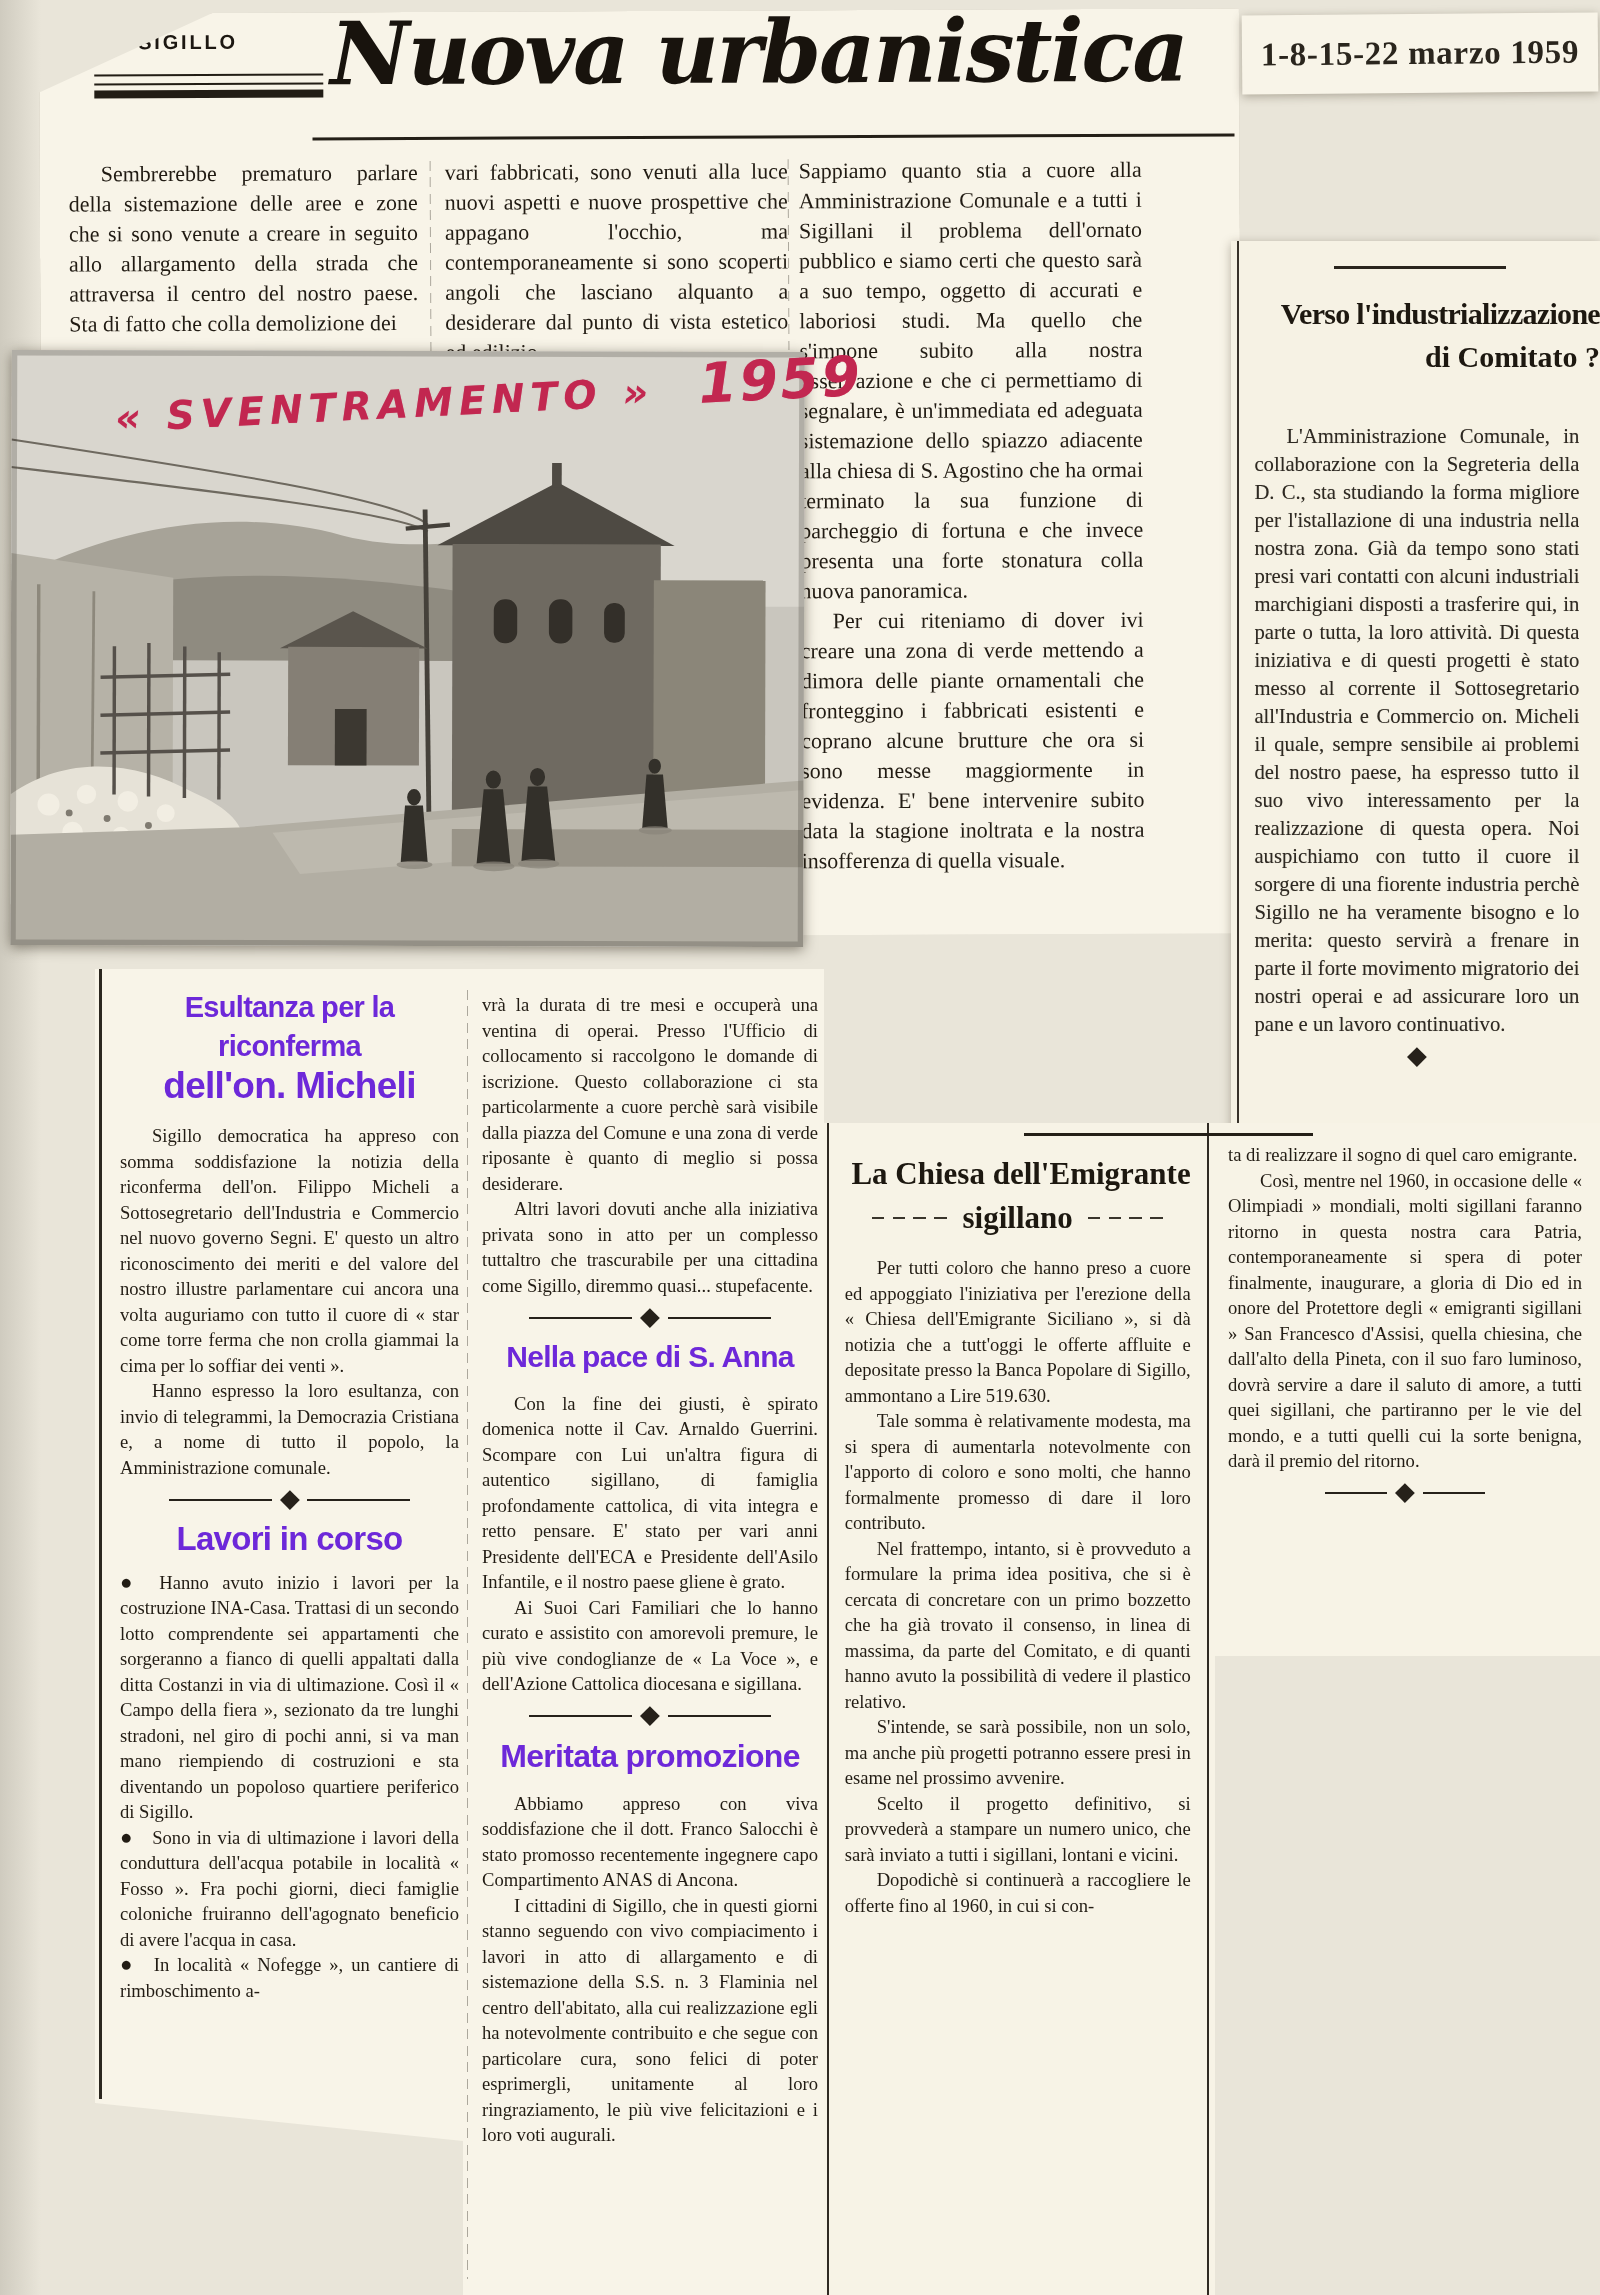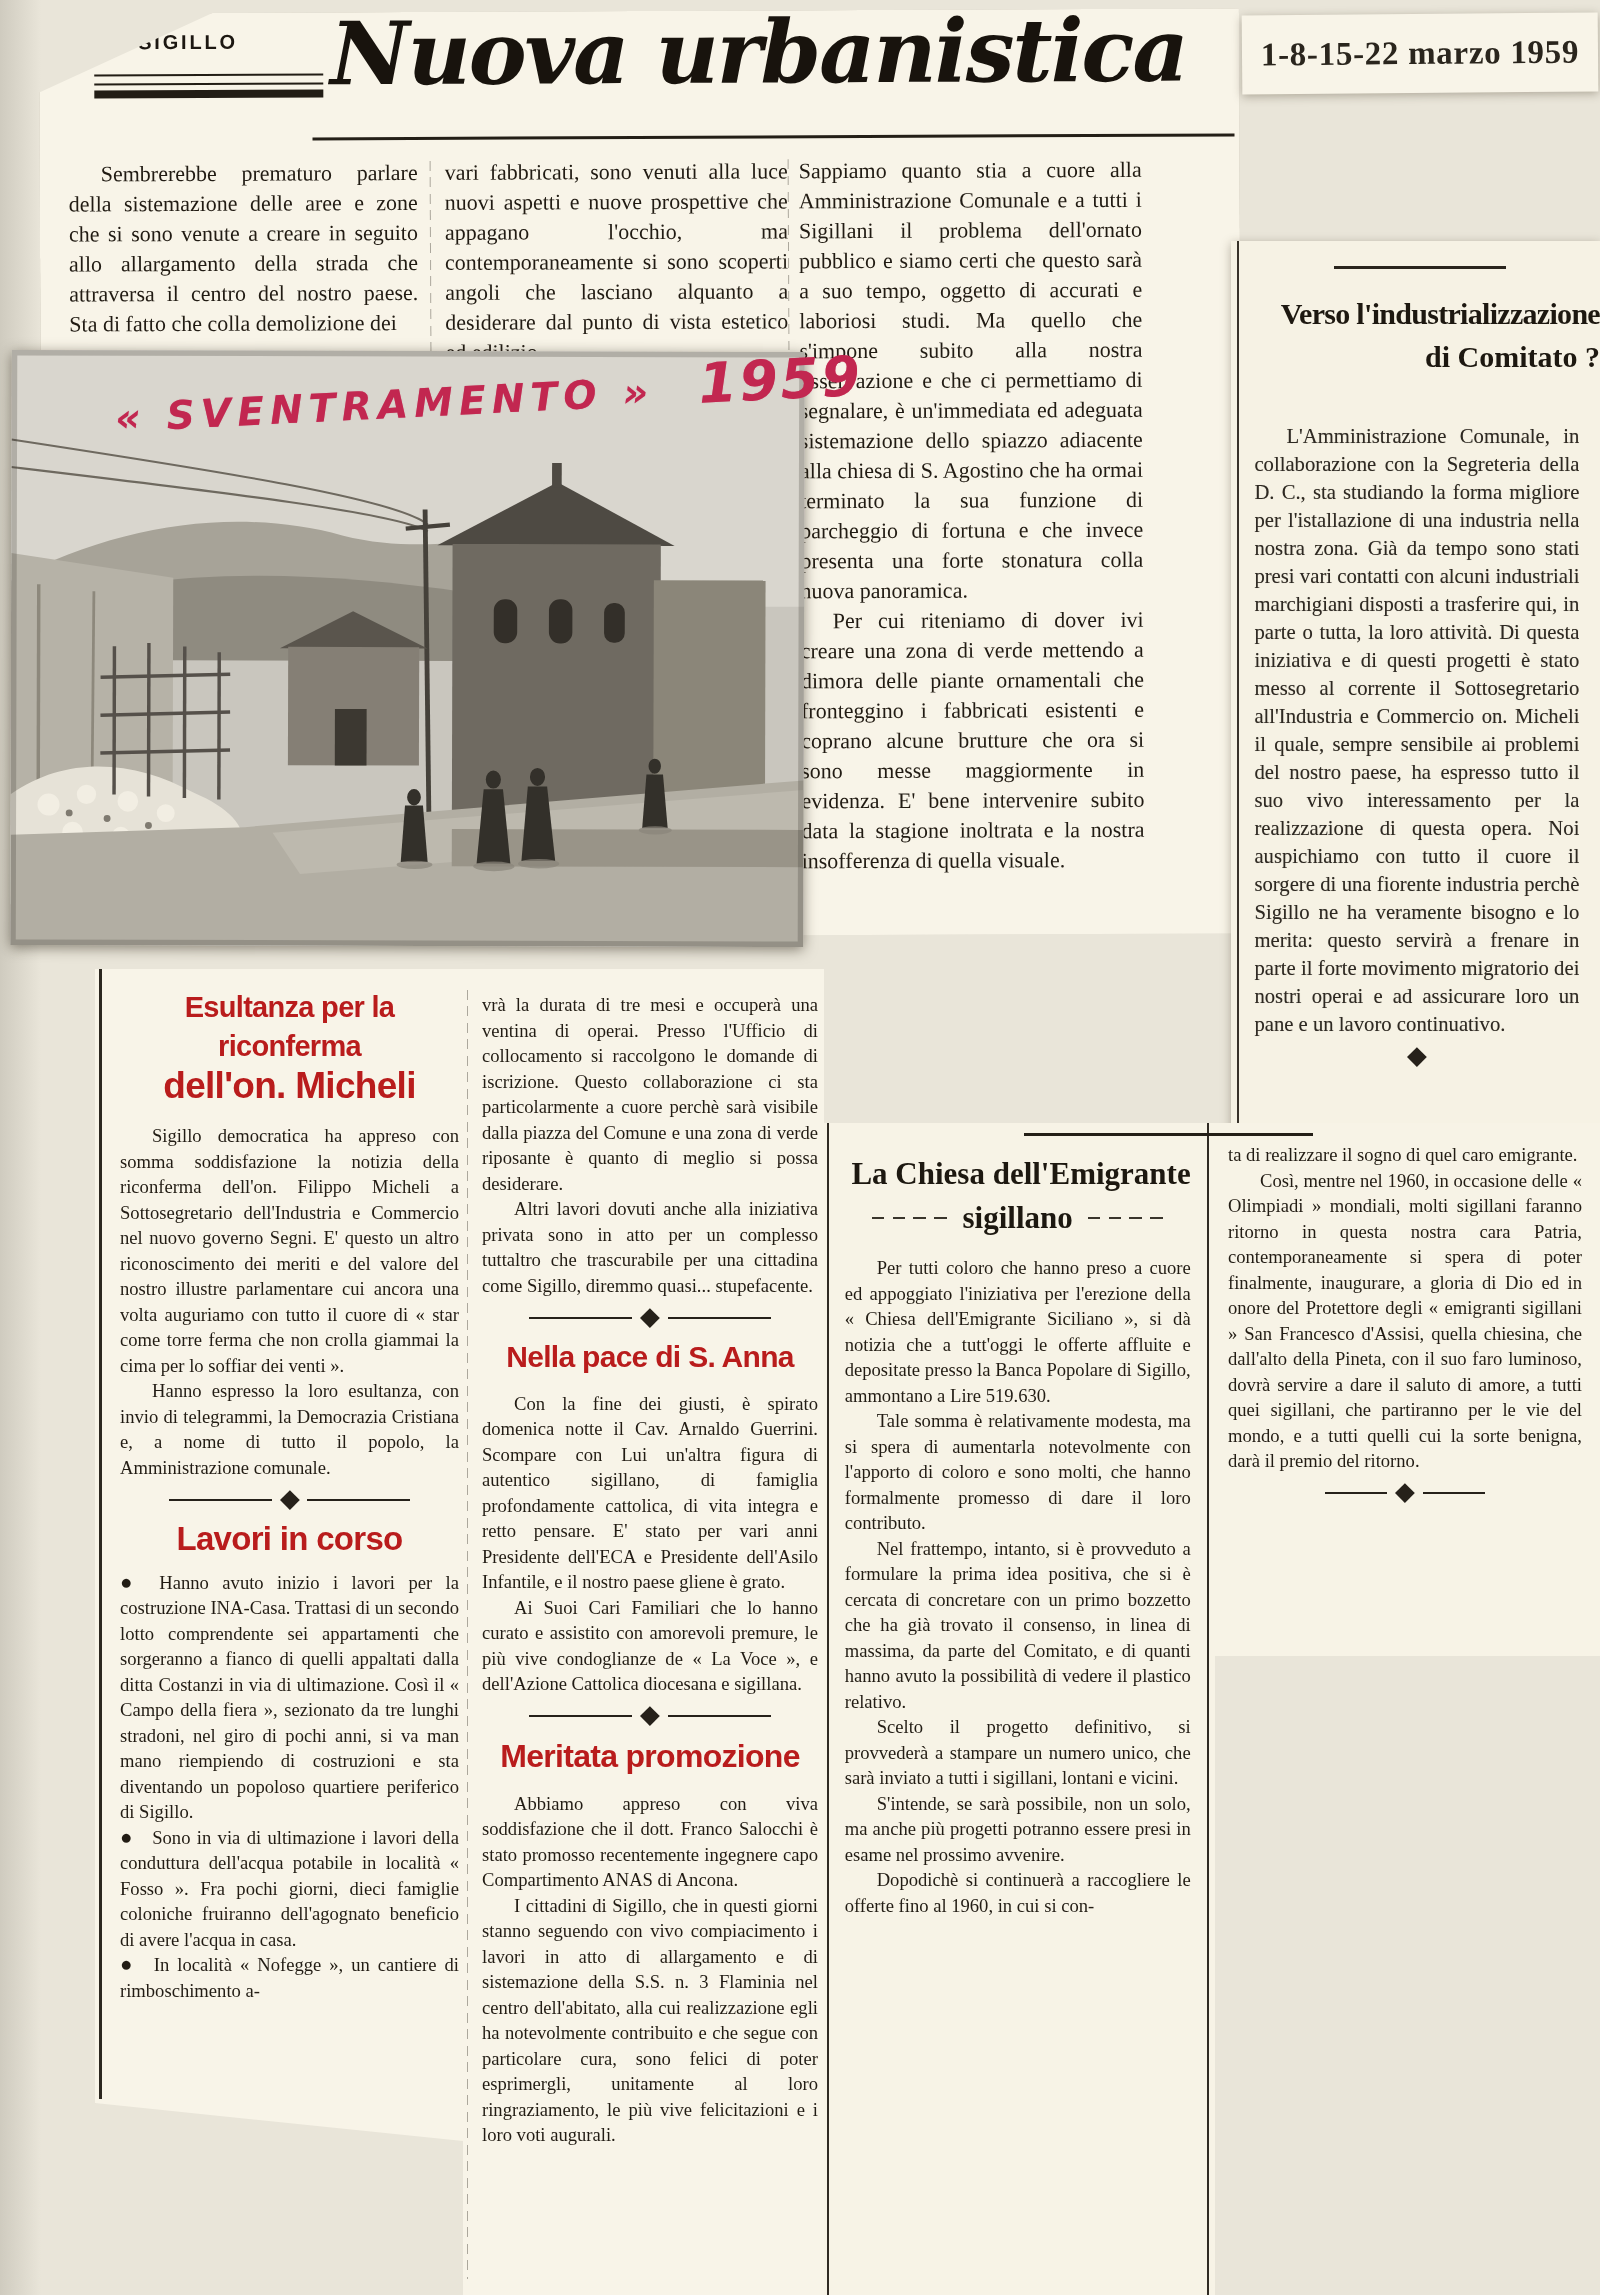--- a/index.html
+++ b/index.html
@@ -50,21 +50,21 @@
   .orn .diamond{width:13.8px;height:13.8px;background:#26211a;transform:rotate(45deg);margin:0 11px;}
   .orn.solo .line{width:0;}
   
   #esultanza-clip{left:95px;top:969px;width:729px;height:1327px;
       clip-path:polygon(0 0,100% 0,100% 100%,368px 100%,368px 1172px,0 1134px);}
   #esultanza-clip .edge{position:absolute;left:4.1px;top:0;width:2.8px;height:1130px;background:#2c2720;}
   .small-body{font-size:18.6px;line-height:25.5px;text-align:justify;color:#221c14;}
   #esu-col1{position:absolute;left:25px;top:19.3px;width:339px;height:1110px;overflow:hidden;}
   #esu-col2{position:absolute;left:387px;top:23.4px;width:336px;height:1296px;overflow:hidden;}
   .art-title-sans{font-family:"Liberation Sans",sans-serif;font-weight:bold;text-align:center;
-      color:#b91c1c;letter-spacing:-0.7px;margin:0;}
+      color:#6d28d9;letter-spacing:-0.7px;margin:0;}
   .bullet-item{margin:0;display:block;text-indent:0;}
   .bullet-item .bullet{font-size:20.7px;margin-right:18px;}
   
   #chiesa-clip{left:824px;top:1123px;width:776px;height:1172px;background:#f7f3e6;
       clip-path:polygon(0 0,100% 0,100% 533px,391px 533px,391px 100%,0 100%);}
   #chiesa-clip .edge-l{position:absolute;left:2.8px;top:0;width:2.1px;height:100%;background:#2f2a23;}
   #chiesa-clip .edge-m{position:absolute;left:383px;top:0;width:2.1px;height:100%;background:#2f2a23;}
   #chiesa-toprule{position:absolute;left:200px;top:9.6px;width:289px;height:3.4px;background:#241f17;}
   #chi-col1{position:absolute;left:20.7px;top:30px;width:346px;height:1123px;overflow:hidden;}
   #chi-col2{position:absolute;left:404px;top:19.3px;width:354px;height:503px;overflow:hidden;}
@@ -264,22 +264,22 @@
       <h2 class="art-title-serif" style="font-size:31px;line-height:41px;">La Chiesa dell'Emigrante</h2>
       <div class="subtitle-row">
         <div class="dash"></div>
         <h2 class="art-title-serif" style="font-size:31px;line-height:39px;">sigillano</h2>
         <div class="dash"></div>
       </div>
       <div class="small-body">
         <p class="p">Per tutti coloro che hanno preso a cuore ed appoggiato l'iniziativa per l'erezione della « Chiesa dell'Emigrante Siciliano », si dà notizia che a tutt'oggi le offerte affluite e depositate presso la Banca Popolare di Sigillo, ammontano a Lire 519.630.</p>
         <p class="p">Tale somma è relativamente modesta, ma si spera di aumentarla notevolmente con l'apporto di coloro e sono molti, che hanno formalmente promesso di dare il loro contributo.</p>
         <p class="p">Nel frattempo, intanto, si è provveduto a formulare la prima idea positiva, che si è cercata di concretare con un primo bozzetto che ha già trovato il consenso, in linea di massima, da parte del Comitato, e di quanti hanno avuto la possibilità di vedere il plastico relativo.</p>
+        <p class="p">S'intende, se sarà possibile, non un solo, ma anche più progetti potranno essere presi in esame nel prossimo avvenire.</p>
         <p class="p">Scelto il progetto definitivo, si provvederà a stampare un numero unico, che sarà inviato a tutti i sigillani, lontani e vicini.</p>
-        <p class="p">S'intende, se sarà possibile, non un solo, ma anche più progetti potranno essere presi in esame nel prossimo avvenire.</p>
         <p class="p">Dopodichè si continuerà a raccogliere le offerte fino al 1960, in cui si con-</p>
       </div>
     </div>
 
     <div id="chi-col2">
       <div class="small-body">
         <p class="p flush">ta di realizzare il sogno di quel caro emigrante.</p>
         <p class="p">Così, mentre nel 1960, in occasione delle « Olimpiadi » mondiali, molti sigillani faranno ritorno in questa nostra cara Patria, contemporaneamente si spera di poter finalmente, inaugurare, a gloria di Dio ed in onore del Protettore degli « emigranti sigillani » San Francesco d'Assisi, quella chiesina, che dall'alto della Pineta, con il suo faro luminoso, dovrà servire a dare il saluto di amore, a tutti quei sigillani, che partiranno per le vie del mondo, e a tutti quelli cui la sorte benigna, darà il premio del ritorno.</p>
       </div>
       <div class="orn">

